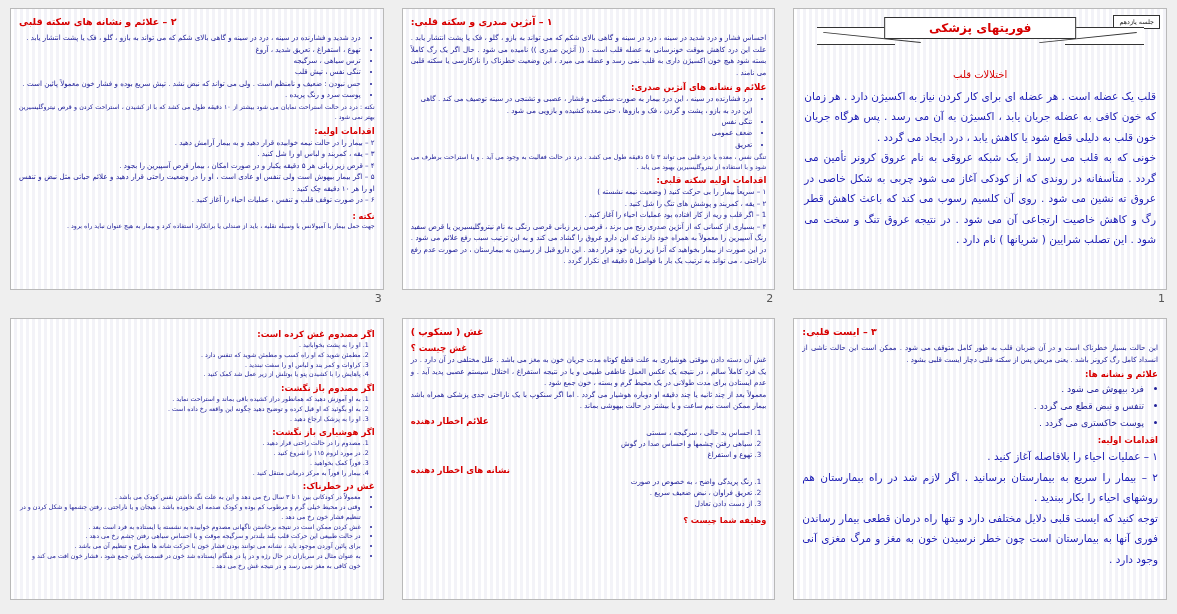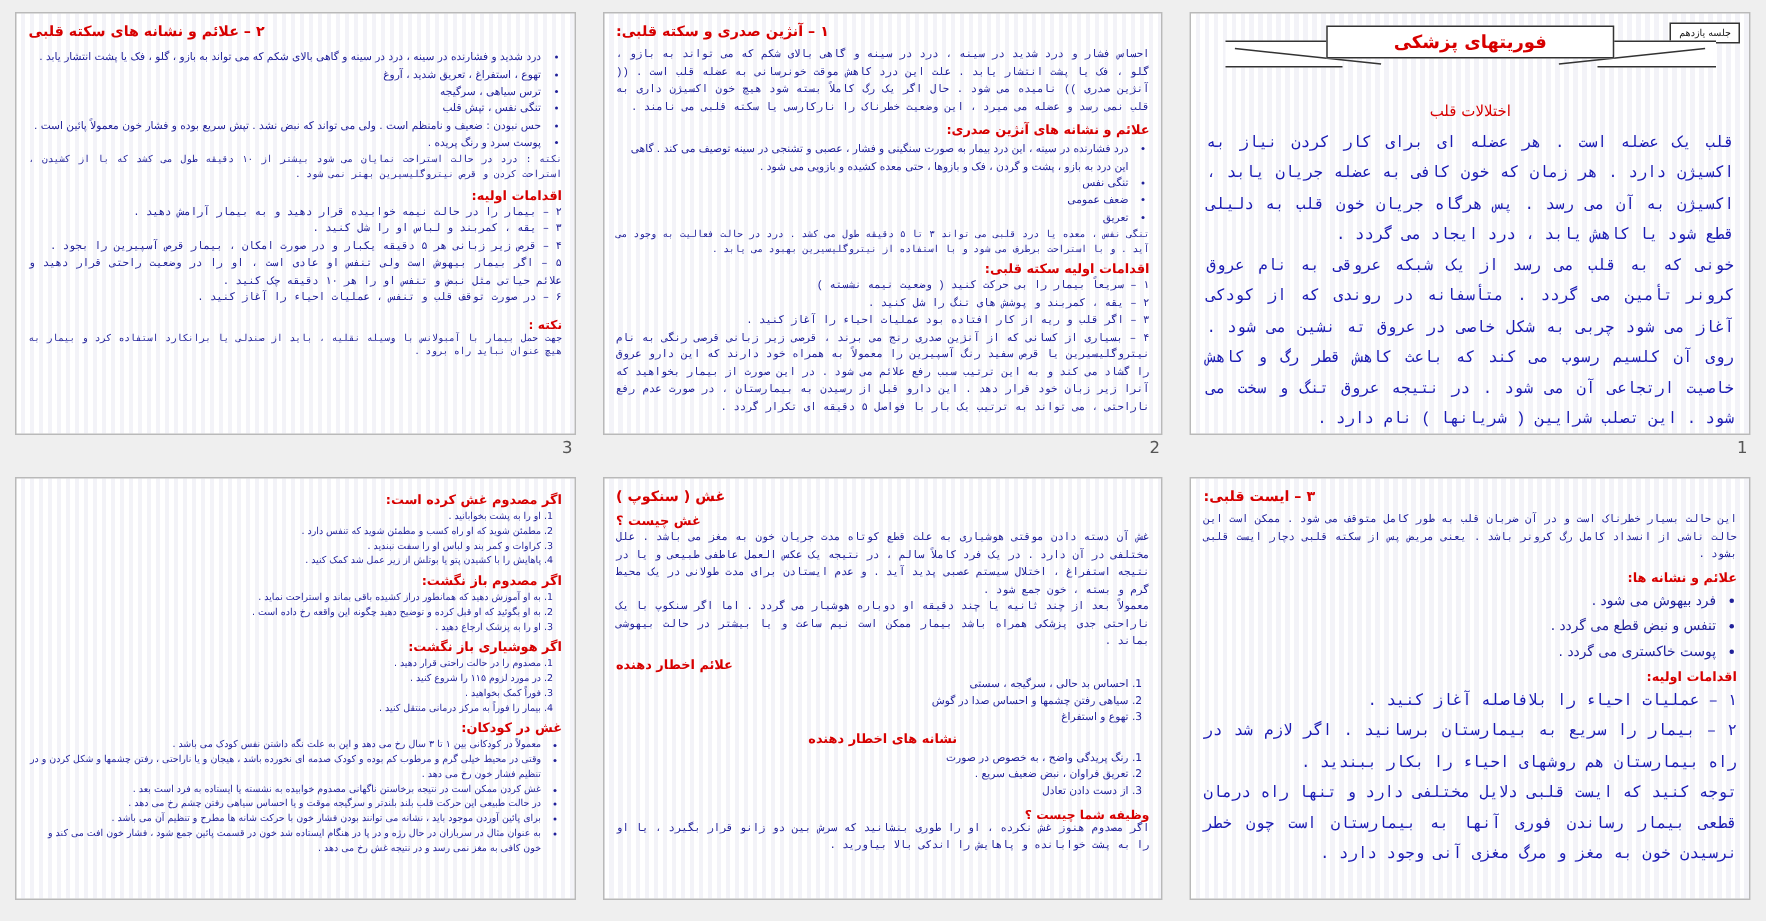--- a/index.html
+++ b/index.html
@@ -9,21 +9,21 @@
         column-gap:18px;row-gap:14px;height:598px;}
   .cell{position:relative;}
   .slide{position:relative;width:100%;height:282px;box-sizing:border-box;
          background:#fff;border:1px solid #b9b9b9;overflow:hidden;
          background-image:repeating-linear-gradient(90deg,#ffffff 0px,#ffffff 3px,#f3f3f8 3px,#f3f3f8 6px);}
   .slide-num{position:absolute;bottom:-1px;right:2px;font-size:11px;color:#555;}
   .cell{padding-bottom:14px;}
   .inner{padding:6px 8px 4px 8px;}
   .title{color:#d70000;font-weight:bold;text-align:left;font-size:9.5px;line-height:1.5;margin:0 0 3px 0;}
   .sub{color:#d70000;font-weight:bold;font-size:8.6px;margin:4px 0 1px 0;text-align:right;}
-  .body{color:#20209a;font-size:7.1px;line-height:1.62;text-align:justify;margin:0;font-family:Liberation Mono, monospace;}
+  .body{color:#20209a;font-size:7.1px;line-height:1.62;text-align:justify;margin:0;}
   .body.blue-big{font-size:10.5px;line-height:1.95;color:#1b1bb4;}
   .note{color:#d70000;font-weight:bold;font-size:8.2px;margin-top:5px;}
   ul,ol{margin:1px 0 2px 0;padding:0 14px 0 0;}
   li{color:#20209a;font-size:7.1px;line-height:1.6;}
   li.big{font-size:9.2px;line-height:1.85;}
   .banner{position:relative;margin:4px auto 2px auto;width:88%;height:42px;}
   .ribbon{position:absolute;left:50%;top:4px;transform:translateX(-50%);
           width:58%;height:20px;border:1px solid #333;background:#fff;
           display:flex;align-items:center;justify-content:center;
           color:#d70000;font-weight:bold;font-size:12px;letter-spacing:.5px;}
@@ -76,21 +76,21 @@
             <li>درد فشارنده در سینه ، این درد بیمار به صورت سنگینی و فشار ، عصبی و تشنجی در سینه توصیف می کند . گاهی این درد به بازو ، پشت و گردن ، فک و بازوها ، حتی معده کشیده و بازویی می شود .</li>
             <li>تنگی نفس</li>
             <li>ضعف عمومی</li>
             <li>تعریق</li>
           </ul>
           <p class="body tiny">تنگی نفس ، معده یا درد قلبی می تواند ۳ تا ۵ دقیقه طول می کشد . درد در حالت فعالیت به وجود می آید . و با استراحت برطرف می شود و با استفاده از نیتروگلیسیرین بهبود می یابد .</p>
 
           <div class="sub">اقدامات اولیه سکته قلبی:</div>
           <p class="body">۱ – سریعاً بیمار را بی حرکت کنید ( وضعیت نیمه نشسته )</p>
           <p class="body">۲ – یقه ، کمربند و پوشش های تنگ را شل کنید .</p>
-          <p class="body">۳ – اگر قلب و ریه از کار افتاده بود عملیات احیاء را آغاز کنید .</p>
+          <p class="body">1 – اگر قلب و ریه از کار افتاده بود عملیات احیاء را آغاز کنید .</p>
           <p class="body">۴ – بسیاری از کسانی که از آنژین صدری رنج می برند ، قرصی زیر زبانی قرصی رنگی به نام نیتروگلیسیرین یا قرص سفید رنگ آسپیرین را معمولاً به همراه خود دارند که این دارو عروق را گشاد می کند و به این ترتیب سبب رفع علائم می شود . در این صورت از بیمار بخواهید که آنرا زیر زبان خود قرار دهد . این دارو قبل از رسیدن به بیمارستان ، در صورت عدم رفع ناراحتی ، می تواند به ترتیب یک بار با فواصل ۵ دقیقه ای تکرار گردد .</p>
         </div>
       </div>
       <div class="slide-num">2</div>
     </div>
 
     <div class="cell">
       <div class="slide">
         <div class="inner">
           <div class="title">۲ – علائم و نشانه های سکته قلبی</div>
@@ -147,29 +147,28 @@
           <p class="body">غش آن دسته دادن موقتی هوشیاری به علت قطع کوتاه مدت جریان خون به مغز می باشد . علل مختلفی در آن دارد . در یک فرد کاملاً سالم ، در نتیجه یک عکس العمل عاطفی طبیعی و یا در نتیجه استفراغ ، اختلال سیستم عصبی پدید آید . و عدم ایستادن برای مدت طولانی در یک محیط گرم و بسته ، خون جمع شود .</p>
           <p class="body">معمولاً بعد از چند ثانیه یا چند دقیقه او دوباره هوشیار می گردد . اما اگر سنکوپ با یک ناراحتی جدی پزشکی همراه باشد بیمار ممکن است نیم ساعت و یا بیشتر در حالت بیهوشی بماند .</p>
 
           <div class="sub" style="text-align:left">علائم اخطار دهنده</div>
           <ol>
             <li>احساس بد حالی ، سرگیجه ، سستی</li>
             <li>سیاهی رفتن چشمها و احساس صدا در گوش</li>
             <li>تهوع و استفراغ</li>
           </ol>
 
-          <div class="sub" style="text-align:center">نشانه های اخطار دهنده</div>
+          <div class="sub" style="text-align:left">نشانه های اخطار دهنده</div>
           <ol>
             <li>رنگ پریدگی واضح ، به خصوص در صورت</li>
             <li>تعریق فراوان ، نبض ضعیف سریع .</li>
             <li>از دست دادن تعادل</li>
           </ol>
 
           <div class="note">وظیفه شما چیست ؟</div>
-          <p class="body">اگر مصدوم هنوز غش نکرده ، او را طوری بنشانید که سرش بین دو زانو قرار بگیرد ، یا او را به پشت خوابانده و پاهایش را اندکی بالا بیاورید .</p>
         </div>
       </div>
     </div>
 
     <div class="cell">
       <div class="slide">
         <div class="inner">
           <div class="sub">اگر مصدوم غش کرده است:</div>
           <ol>
             <li class="tiny">او را به پشت بخوابانید .</li>
@@ -186,21 +185,21 @@
           </ol>
 
           <div class="sub">اگر هوشیاری باز نگشت:</div>
           <ol>
             <li class="tiny">مصدوم را در حالت راحتی قرار دهید .</li>
             <li class="tiny">در مورد لزوم ۱۱۵ را شروع کنید .</li>
             <li class="tiny">فوراً کمک بخواهید .</li>
             <li class="tiny">بیمار را فوراً به مرکز درمانی منتقل کنید .</li>
           </ol>
 
-          <div class="sub">غش در کودکان:</div>
+          <div class="sub">غش در خطرناک:</div>
           <ul>
             <li class="tiny">معمولاً در کودکانی بین ۱ تا ۳ سال رخ می دهد و این به علت نگه داشتن نفس کودک می باشد .</li>
             <li class="tiny">وقتی در محیط خیلی گرم و مرطوب کم بوده و کودک صدمه ای نخورده باشد ، هیجان و یا ناراحتی ، رفتن چشمها و شکل کردن و در تنظیم فشار خون رخ می دهد .</li>
             <li class="tiny">غش کردن ممکن است در نتیجه برخاستن ناگهانی مصدوم خوابیده به نشسته یا ایستاده به فرد است بعد .</li>
             <li class="tiny">در حالت طبیعی این حرکت قلب بلند بلندتر و سرگیجه موقت و یا احساس سیاهی رفتن چشم رخ می دهد .</li>
             <li class="tiny">برای پائین آوردن موجود باید ، نشانه می توانند بودن فشار خون با حرکت شانه ها مطرح و تنظیم آن می باشد .</li>
             <li class="tiny">به عنوان مثال در سربازان در حال رژه و در پا در هنگام ایستاده شد خون در قسمت پائین جمع شود ، فشار خون افت می کند و خون کافی به مغز نمی رسد و در نتیجه غش رخ می دهد .</li>
           </ul>
         </div>
       </div>

